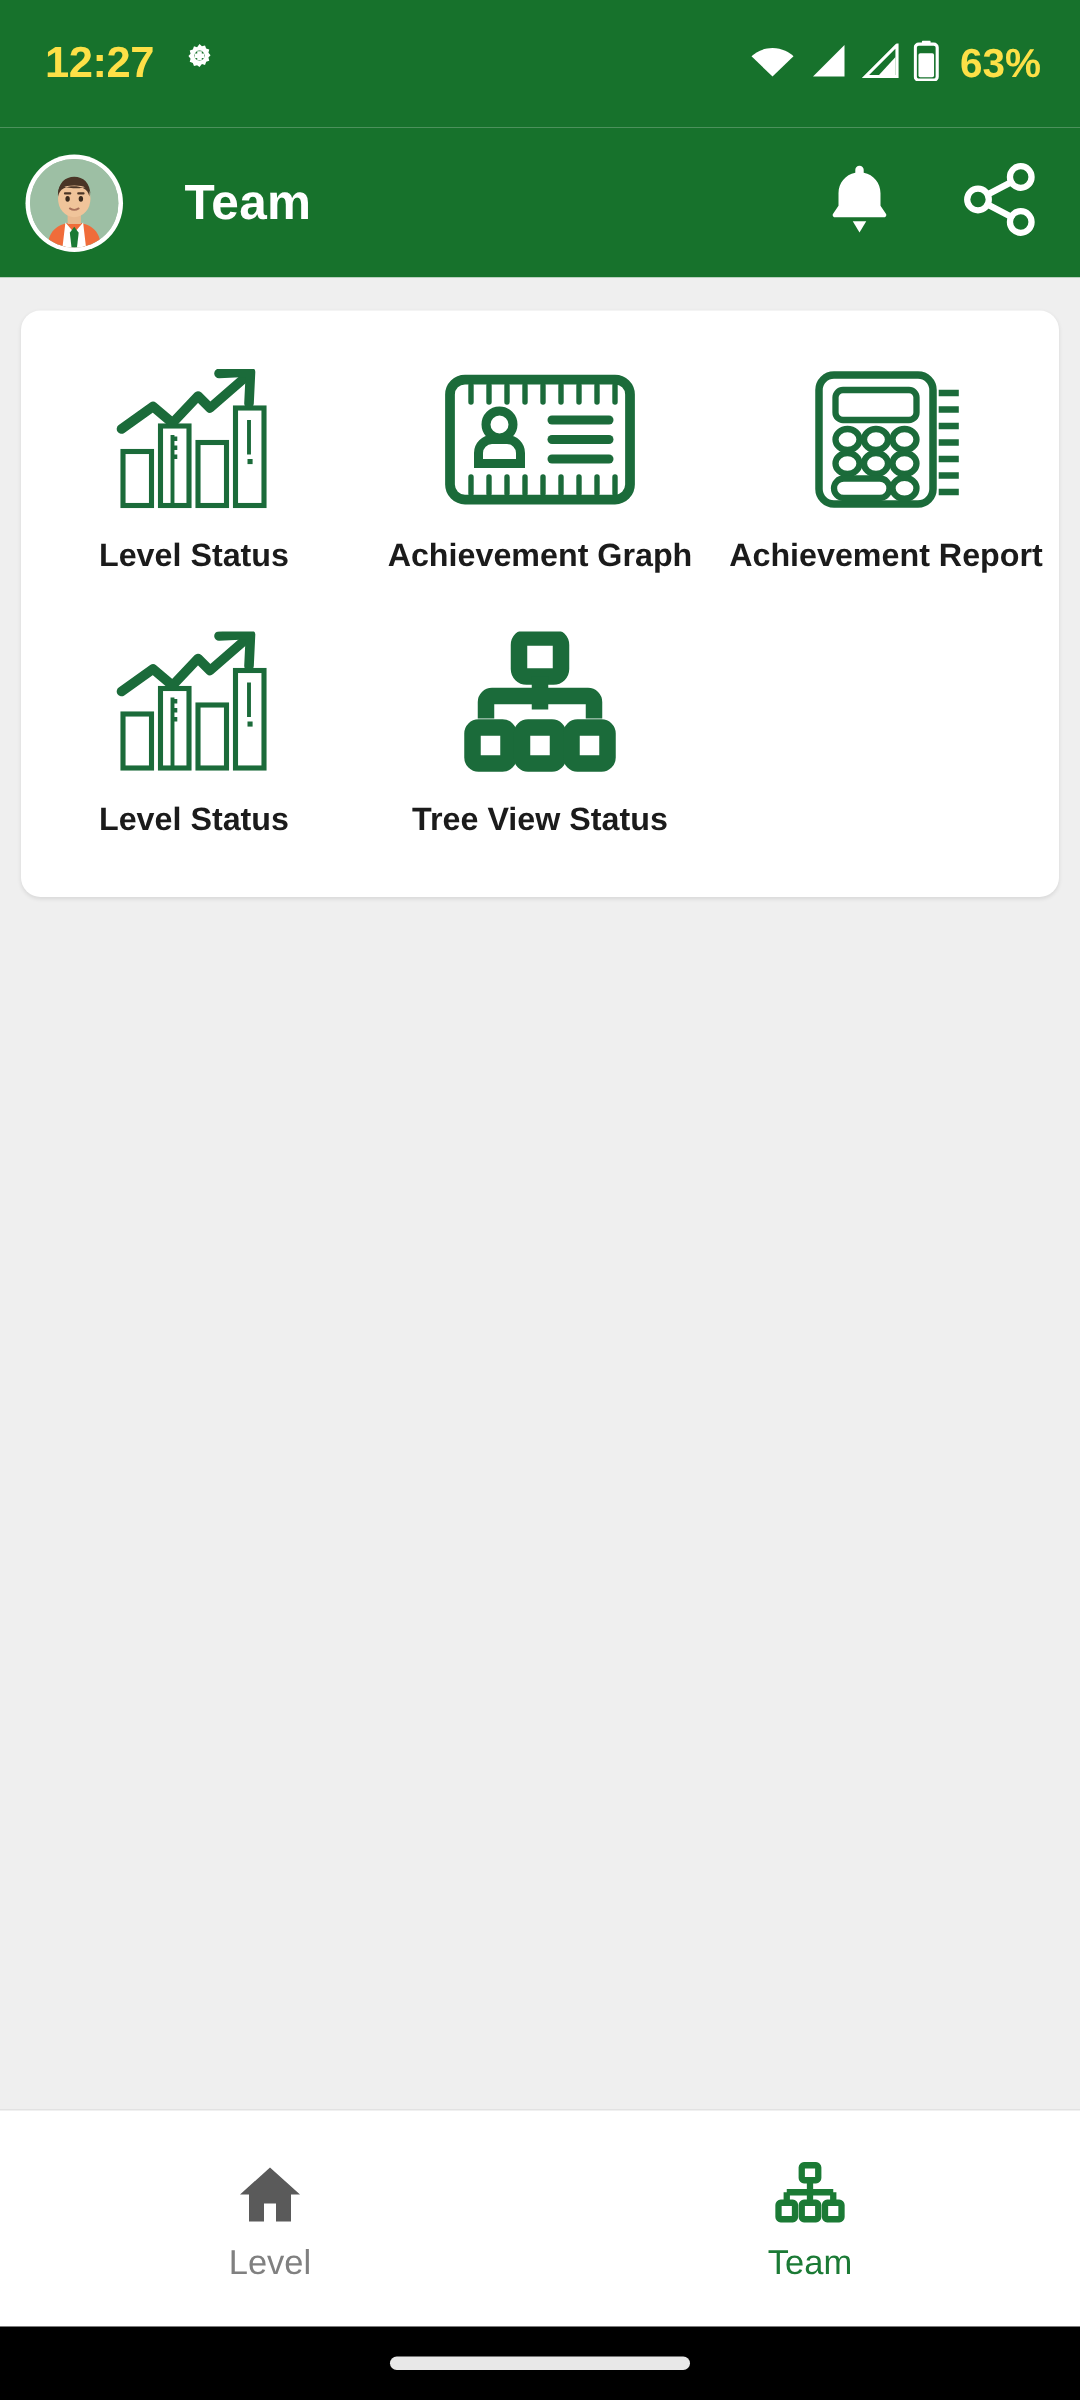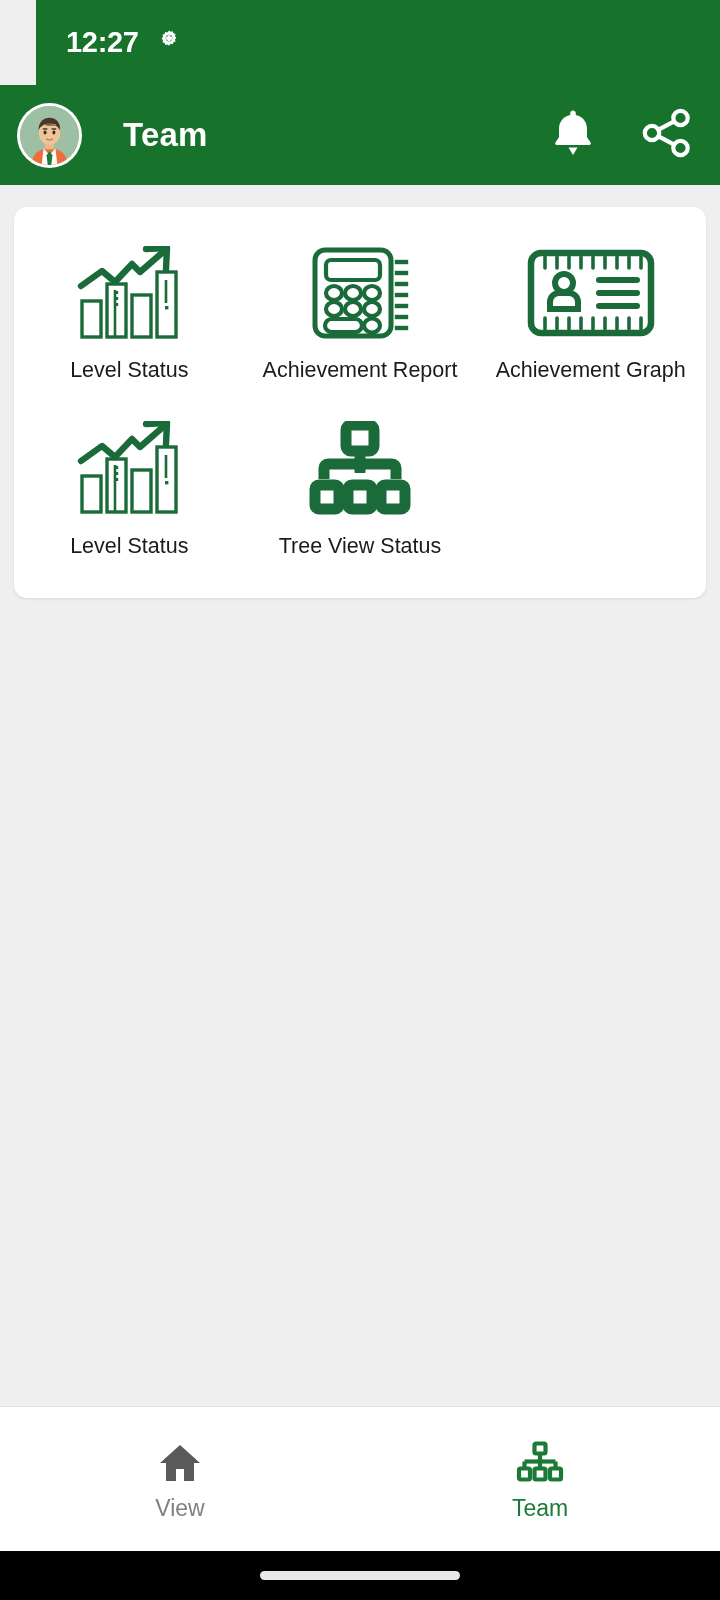--- a/index.html
+++ b/index.html
@@ -22,22 +22,21 @@
   }
 
   
   .status-bar {
     height: 85px;
     background: #17722c;
     display: flex;
     align-items: center;
     padding: 0 26px 0 30px;
     flex: none;
-    color: #ffffff;
-    margin-left: 36px;
+    color: #fde047;
   }
   .status-left {
     display: flex;
     align-items: center;
     gap: 17px;
   }
   .status-time {
     font-size: 29px;
     font-weight: 700;
     letter-spacing: -0.3px;
@@ -114,20 +113,21 @@
   .menu-card {
     background: #ffffff;
     border-radius: 13px;
     padding: 22px 0 30px 0;
     box-shadow: 0 1px 3px rgba(0,0,0,0.10);
   }
   .menu-grid {
     display: grid;
     grid-template-columns: repeat(3, 1fr);
     row-gap: 12px;
+    font-weight: bold;
   }
   .menu-item {
     display: flex;
     flex-direction: column;
     align-items: center;
     justify-content: flex-start;
     padding: 14px 4px 10px 4px;
     cursor: pointer;
   }
   .menu-icon {
@@ -201,20 +201,46 @@
     <div class="status-left">
       <span class="status-time">12:27</span>
       <span>
         <svg width="26" height="26" viewBox="0 0 24 24" fill="#ffffff">
           <path d="M12 2.2l1.5 1.3 1.9-.5.7 1.9 1.9.7-.5 1.9 1.3 1.5-1.3 1.5.5 1.9-1.9.7-.7 1.9-1.9-.5L12 16.3l-1.5-1.1-1.9.5-.7-1.9-1.9-.7.5-1.9L5.2 9.6 6.5 8.1 6 6.2l1.9-.7.7-1.9 1.9.5z"></path>
           <circle cx="12" cy="9.3" r="3.1" fill="#17722c"></circle>
           <rect x="10.6" y="6.6" width="2.8" height="5.6" fill="#ffffff"></rect>
           <rect x="9.2" y="8" width="5.6" height="2.8" fill="#ffffff"></rect>
         </svg>
       </span>
+    </div>
+    <div class="status-right">
+      <span>
+        <svg width="30" height="23" viewBox="0 0 30 23" fill="#ffffff">
+          <path d="M15 3C8.6 3 3.4 6.1 1 8.5L15 22 29 8.5C26.6 6.1 21.4 3 15 3z"></path>
+        </svg>
+      </span>
+      <span>
+        <svg width="26" height="23" viewBox="0 0 26 23" fill="#ffffff">
+          <path d="M24 1v21H3z"></path>
+        </svg>
+      </span>
+      <span>
+        <svg width="26" height="23" viewBox="0 0 26 23" fill="none">
+          <path d="M24 1v21H3z" fill="none" stroke="#ffffff" stroke-width="2.1"></path>
+          <path d="M23 9v12H12z" fill="#ffffff"></path>
+        </svg>
+      </span>
+      <span>
+        <svg width="17" height="27" viewBox="0 0 17 27" fill="#ffffff">
+          <rect x="5.6" y="0" width="5.8" height="2.7" rx="0.8"></rect>
+          <rect x="1.2" y="2.4" width="14.6" height="24" rx="2.3" fill="none" stroke="#ffffff" stroke-width="2.1"></rect>
+          <rect x="3.3" y="8.5" width="10.4" height="16" rx="1.2"></rect>
+        </svg>
+      </span>
+      <span class="battery-pct">63%</span>
     </div>
   </div>
 
   <div class="app-bar">
     <div class="avatar">
       <div class="avatar-inner">
         <svg width="59" height="59" viewBox="0 0 60 60">
           <rect width="60" height="60" fill="#9dbfa4"></rect>
 
           <path d="M12 60c0-12 8-17 18-17s18 5 18 17z" fill="#f06c3a"></path>
@@ -284,49 +310,20 @@
                 <rect x="38.2" y="51" width="3" height="3"></rect>
                 <rect x="38.2" y="57" width="3" height="3"></rect>
                 <rect x="88" y="60" width="3.4" height="3.4"></rect>
               </g>
               <path d="M38 44v47M89 34v23" stroke="#1b6b3a" stroke-width="2.6"></path>
               <path d="M4 40 L25 25 L38 36 L55 18 L63 26 L86 6" fill="none" stroke="#1b6b3a" stroke-width="6.4" stroke-linejoin="round" stroke-linecap="round"></path>
               <path d="M69 3 L90 2 L89 23" fill="none" stroke="#1b6b3a" stroke-width="6.4" stroke-linejoin="round" stroke-linecap="round"></path>
             </svg>
           </div>
           <div class="menu-label">Level Status</div>
-        </div>
-
-        <div class="menu-item">
-          <div class="menu-icon">
-            <svg width="98" height="96" viewBox="0 0 98 96">
-              <rect x="4" y="5" width="76" height="86" rx="10" fill="none" stroke="#1b6b3a" stroke-width="5"></rect>
-              <rect x="15" y="15" width="54" height="20" rx="5" fill="none" stroke="#1b6b3a" stroke-width="4.2"></rect>
-              <g fill="none" stroke="#1b6b3a" stroke-width="4.2">
-                <ellipse cx="23" cy="48" rx="8" ry="7"></ellipse>
-                <ellipse cx="42" cy="48" rx="8" ry="7"></ellipse>
-                <ellipse cx="61" cy="48" rx="8" ry="7"></ellipse>
-                <ellipse cx="23" cy="64" rx="8" ry="7"></ellipse>
-                <ellipse cx="42" cy="64" rx="8" ry="7"></ellipse>
-                <ellipse cx="61" cy="64" rx="8" ry="7"></ellipse>
-                <rect x="14" y="74" width="37" height="13" rx="6.5"></rect>
-                <ellipse cx="61" cy="80.5" rx="8" ry="7"></ellipse>
-              </g>
-              <g stroke="#1b6b3a" stroke-width="4.4" stroke-linecap="square">
-                <line x1="86" y1="17" x2="95" y2="17"></line>
-                <line x1="86" y1="28" x2="95" y2="28"></line>
-                <line x1="86" y1="39" x2="95" y2="39"></line>
-                <line x1="86" y1="50" x2="95" y2="50"></line>
-                <line x1="86" y1="61" x2="95" y2="61"></line>
-                <line x1="86" y1="72" x2="95" y2="72"></line>
-                <line x1="86" y1="83" x2="95" y2="83"></line>
-              </g>
-            </svg>
-          </div>
-          <div class="menu-label">Achievement Report</div>
         </div>
 
         <div class="menu-item">
           <div class="menu-icon">
             <svg width="128" height="92" viewBox="0 0 128 92">
               <rect x="4" y="6" width="120" height="80" rx="10" fill="none" stroke="#1b6b3a" stroke-width="6.5"></rect>
               <g stroke="#1b6b3a" stroke-width="3.6" stroke-linecap="round">
                 <line x1="18" y1="10" x2="18" y2="21"></line>
                   <line x1="30" y1="10" x2="30" y2="21"></line>
                 <line x1="42" y1="10" x2="42" y2="21"></line>
@@ -355,20 +352,49 @@
                 <line x1="72" y1="46" x2="110" y2="46"></line>
                 <line x1="72" y1="59" x2="110" y2="59"></line>
               </g>
             </svg>
           </div>
           <div class="menu-label">Achievement Graph</div>
         </div>
 
         <div class="menu-item">
           <div class="menu-icon">
+            <svg width="98" height="96" viewBox="0 0 98 96">
+              <rect x="4" y="5" width="76" height="86" rx="10" fill="none" stroke="#1b6b3a" stroke-width="5"></rect>
+              <rect x="15" y="15" width="54" height="20" rx="5" fill="none" stroke="#1b6b3a" stroke-width="4.2"></rect>
+              <g fill="none" stroke="#1b6b3a" stroke-width="4.2">
+                <ellipse cx="23" cy="48" rx="8" ry="7"></ellipse>
+                <ellipse cx="42" cy="48" rx="8" ry="7"></ellipse>
+                <ellipse cx="61" cy="48" rx="8" ry="7"></ellipse>
+                <ellipse cx="23" cy="64" rx="8" ry="7"></ellipse>
+                <ellipse cx="42" cy="64" rx="8" ry="7"></ellipse>
+                <ellipse cx="61" cy="64" rx="8" ry="7"></ellipse>
+                <rect x="14" y="74" width="37" height="13" rx="6.5"></rect>
+                <ellipse cx="61" cy="80.5" rx="8" ry="7"></ellipse>
+              </g>
+              <g stroke="#1b6b3a" stroke-width="4.4" stroke-linecap="square">
+                <line x1="86" y1="17" x2="95" y2="17"></line>
+                <line x1="86" y1="28" x2="95" y2="28"></line>
+                <line x1="86" y1="39" x2="95" y2="39"></line>
+                <line x1="86" y1="50" x2="95" y2="50"></line>
+                <line x1="86" y1="61" x2="95" y2="61"></line>
+                <line x1="86" y1="72" x2="95" y2="72"></line>
+                <line x1="86" y1="83" x2="95" y2="83"></line>
+              </g>
+            </svg>
+          </div>
+          <div class="menu-label">Achievement Report</div>
+        </div>
+
+        <div class="menu-item">
+          <div class="menu-icon">
             <svg width="104" height="95" viewBox="0 0 104 95">
               <g fill="none" stroke="#1b6b3a" stroke-width="3.4">
                 <rect x="5" y="55" width="19" height="36"></rect>
                 <rect x="30" y="38" width="19" height="53"></rect>
                 <rect x="55" y="49" width="19" height="42"></rect>
                 <rect x="80" y="26" width="19" height="65"></rect>
               </g>
               <g fill="#1b6b3a">
                 <rect x="38.2" y="45" width="3" height="3"></rect>
                 <rect x="38.2" y="51" width="3" height="3"></rect>
@@ -404,21 +430,21 @@
   </div>
 
   <div class="bottom-nav">
 
     <div class="nav-item">
       <div class="nav-icon">
         <svg width="42" height="40" viewBox="0 0 42 40" fill="#5a5a5a">
           <path d="M21 2 L41 20 h-6 v18 H25 V26 h-8 v12 H7 V20 H1 z"></path>
         </svg>
       </div>
-      <div class="nav-label">View</div>
+      <div class="nav-label">Level</div>
     </div>
 
     <div class="nav-item active">
       <div class="nav-icon">
         <svg width="48" height="42" viewBox="0 0 48 42">
           <g fill="none" stroke="#1b7a35" stroke-width="4.2">
             <rect x="18.5" y="2.5" width="11" height="10" rx="1.5"></rect>
             <rect x="3" y="27.5" width="11" height="11" rx="1.5"></rect>
             <rect x="18.5" y="27.5" width="11" height="11" rx="1.5"></rect>
             <rect x="34" y="27.5" width="11" height="11" rx="1.5"></rect>

